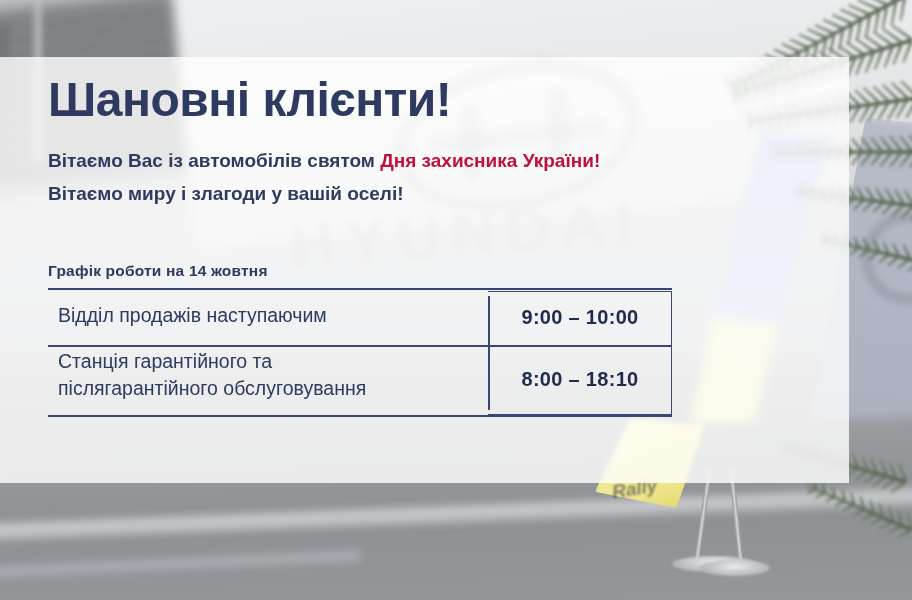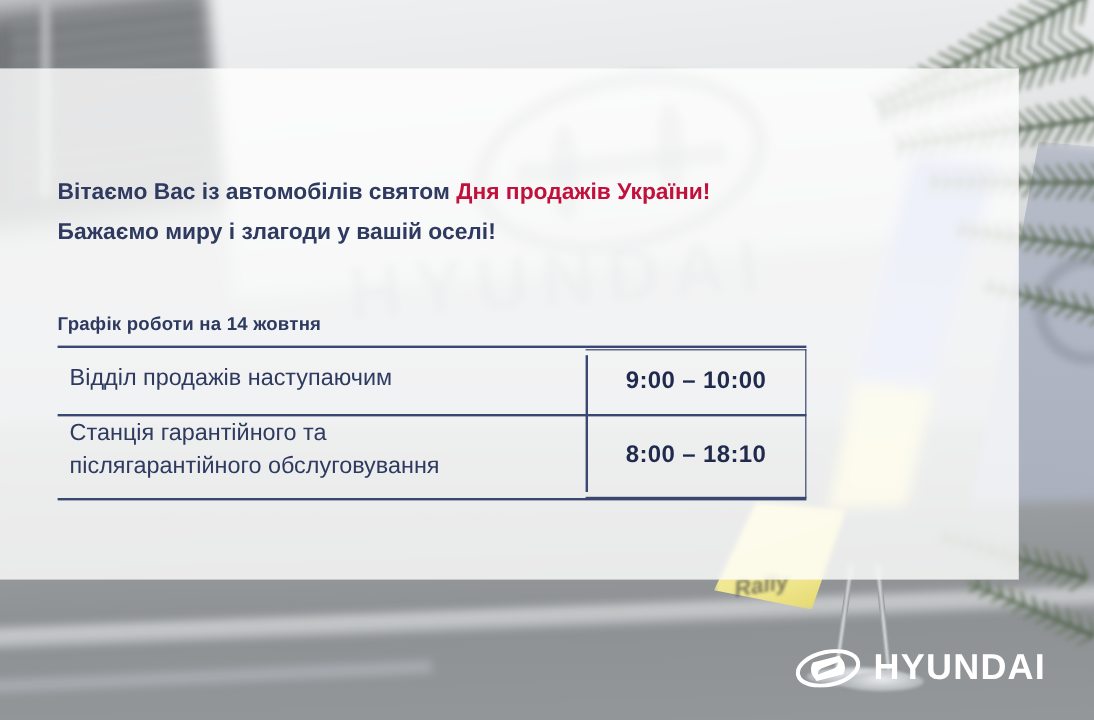--- a/index.html
+++ b/index.html
@@ -567,48 +567,39 @@
         <div class="frond" style="left: 825.389px; top: 491.236px; width: 10.7409px; transform: rotate(255deg);"></div>
         <div class="frond" style="left: 815.765px; top: 487.151px; width: 10.0455px; transform: rotate(151deg);"></div>
         <div class="frond" style="left: 815.765px; top: 487.151px; width: 10.0455px; transform: rotate(255deg);"></div>
       </div>
   </div>
 
   <div class="panel"></div>
 
   <div class="content">
 
-
-    <div class="sub l1"><span>Вітаємо Вас із автомобілів святом </span><span class="accent">Дня продажів України!</span></div>
-
-    <div class="sub l2">Бажаємо миру і злагоди у вашій оселі!</div>
+    <div class="headline">Шановні клієнти!</div>
+
+    <div class="sub l1"><span>Вітаємо Вас із автомобілів святом </span><span class="accent">Дня захисника України!</span></div>
+
+    <div class="sub l2">Вітаємо миру і злагоди у вашій оселі!</div>
 
     <div class="sched-title">Графік роботи на 14 жовтня</div>
 
     <div class="table">
       <div class="rule r0"></div>
       <div class="rule r1"></div>
       <div class="rule r2"></div>
 
       <div class="hours-box"></div>
       <div class="col-sep"></div>
 
       <div class="row-label rl1">Відділ продажів наступаючим</div>
       <div class="row-hours rh1">9:00 – 10:00</div>
 
       <div class="row-label rl2">Станція гарантійного та<br>післягарантійного обслуговування</div>
       <div class="row-hours rh2">8:00 – 18:10</div>
     </div>
   </div>
 
 
-  <div class="hyundai">
-    <svg class="hy-mark" viewBox="0 0 110 64">
-      <g transform="rotate(-12 55 32)">
-        <ellipse cx="55" cy="32" rx="52" ry="28" fill="none" stroke="#ffffff" stroke-width="7"></ellipse>
-        <path d="M32 17 C24 25 24 39 32 47 L40 47 C34 40 36 32 44 30 L70 26 C78 24 82 19 78 15 Z" fill="#ffffff"></path>
-        <path d="M78 47 C86 39 86 25 78 17 L70 17 C76 24 74 32 66 34 L40 38 C32 40 28 45 32 49 Z" fill="#ffffff"></path>
-      </g>
-    </svg>
-    <div class="hy-word">HYUNDAI</div>
-  </div>
 
 </div>
 
 </body></html>

